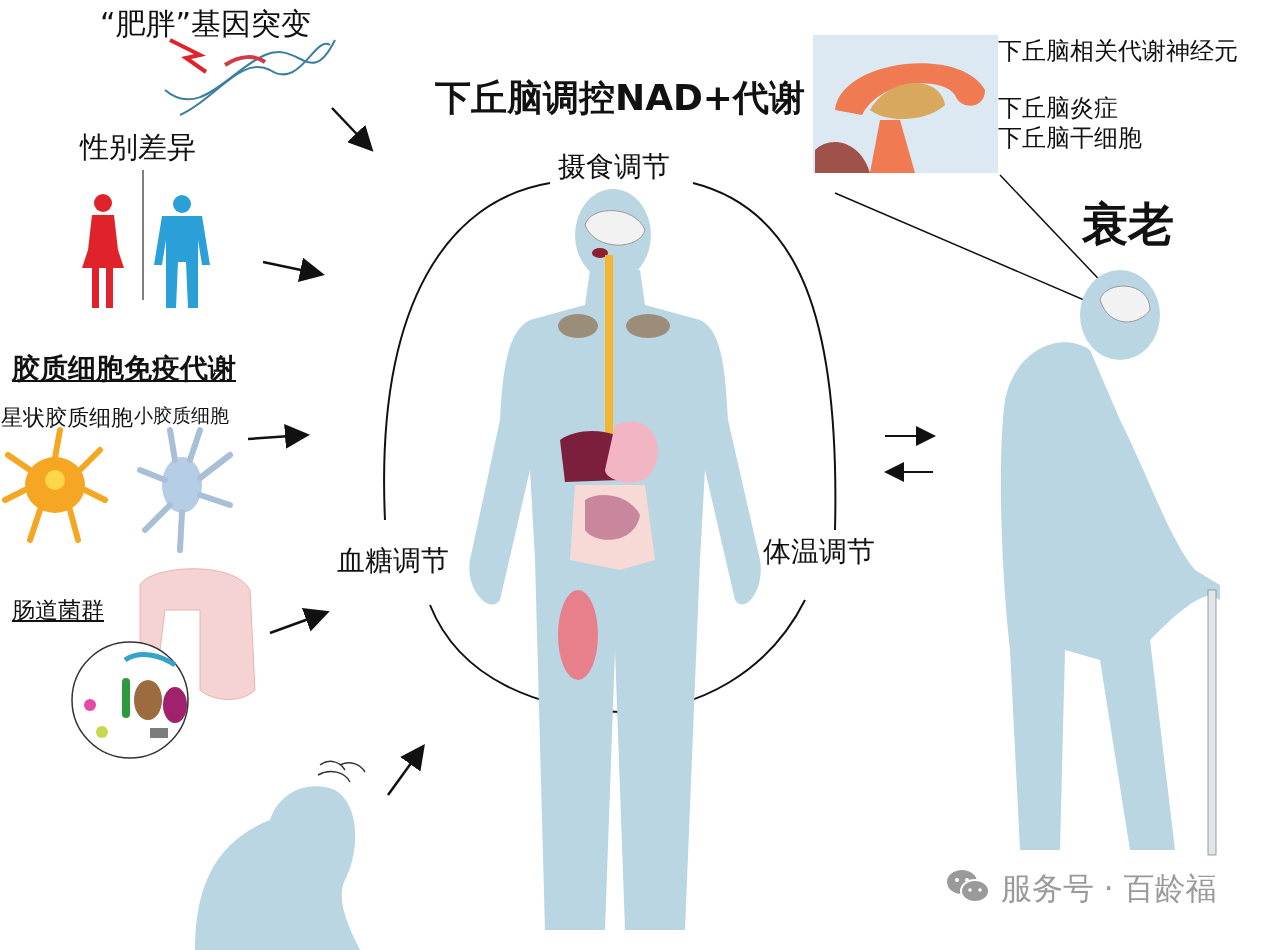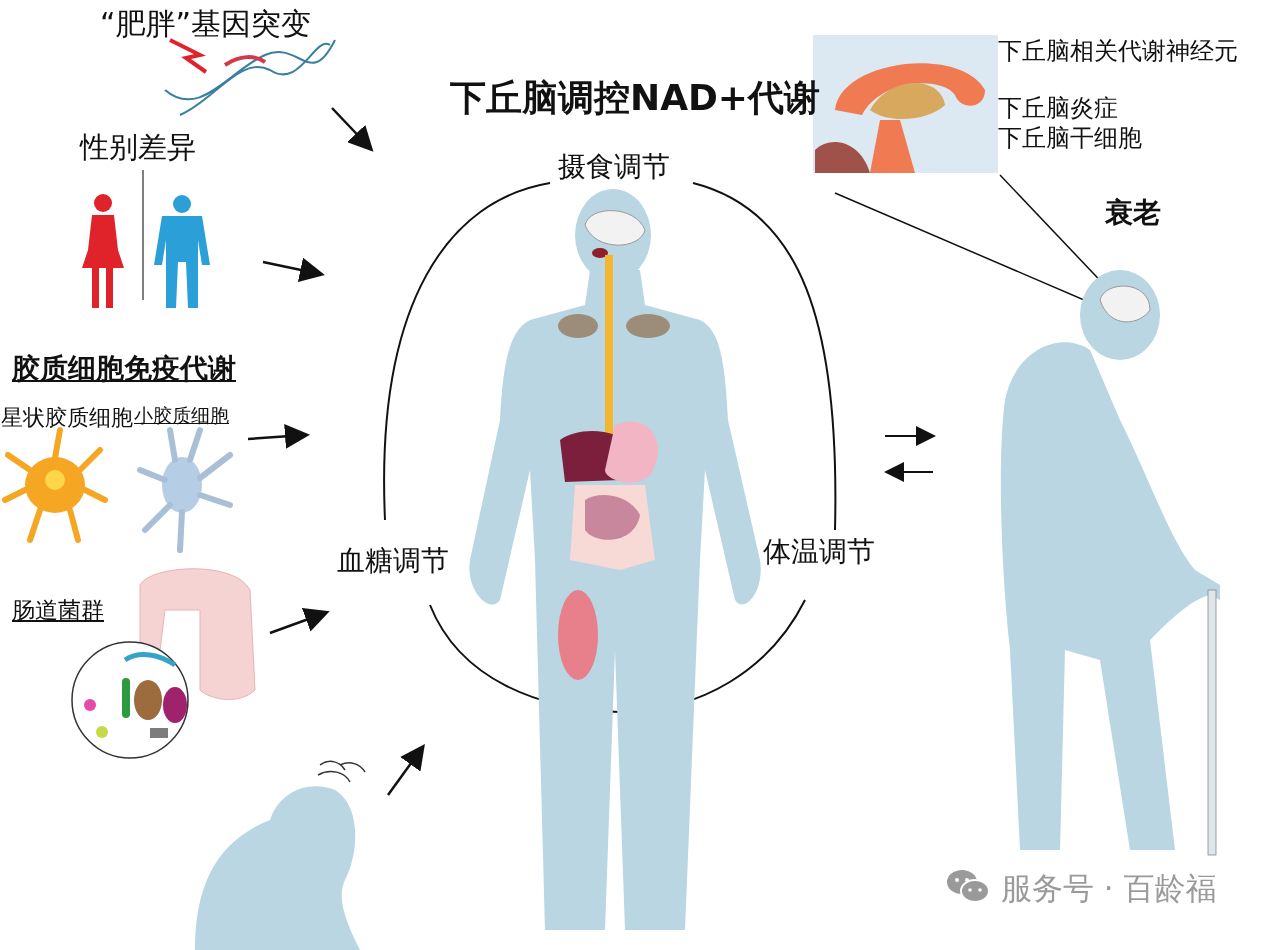--- a/index.html
+++ b/index.html
@@ -104,37 +104,37 @@
   <line x1="1000" y1="175" x2="1130" y2="312" stroke="#111" stroke-width="1.5"></line>
 
   <g>
     <ellipse cx="1120" cy="315" rx="40" ry="45" fill="#b9d6e2"></ellipse>
     <path d="M1100,300 C1105,280 1150,280 1150,310 C1140,325 1110,330 1100,300 z" fill="#f2f2f2" stroke="#999"></path>
     <path d="M1090,350 C1060,330 1015,350 1005,400 C998,450 1000,560 1010,650 L1020,850 L1060,850 L1065,650 L1100,660 L1130,850 L1175,850 L1150,640 C1170,620 1190,600 1210,595 L1220,600 L1220,585 L1195,570 C1170,540 1150,480 1120,420 z" fill="#b9d6e2"></path>
     <rect x="1208" y="590" width="8" height="265" fill="#dfe6ea" stroke="#888" stroke-width="0.8"></rect>
   </g>
 </svg>
 
-<div class="lbl bold" style="left:450px;top:74px;font-size:36px;">下丘脑调控NAD+代谢</div>
+<div class="lbl bold" style="left:435px;top:74px;font-size:36px;">下丘脑调控NAD+代谢</div>
 
 <div class="lbl" style="left:100px;top:4px;font-size:30px;">“肥胖”基因突变</div>
 <div class="lbl" style="left:80px;top:128px;font-size:29px;">性别差异</div>
 <div class="lbl bold" style="left:12px;top:350px;font-size:28px;text-decoration:underline;">胶质细胞免疫代谢</div>
 <div class="lbl" style="left:1px;top:403px;font-size:22px;">星状胶质细胞</div>
-<div class="lbl" style="left:134px;top:403px;font-size:19px;text-decoration:underline;">小胶质细胞</div>
+<div class="lbl" style="left:134px;top:403px;font-size:19px;">小胶质细胞</div>
 <div class="lbl" style="left:12px;top:595px;font-size:23px;text-decoration:underline;">肠道菌群</div>
 
 <div class="lbl" style="left:558px;top:148px;font-size:28px;">摄食调节</div>
 <div class="lbl" style="left:337px;top:542px;font-size:28px;">血糖调节</div>
 <div class="lbl" style="left:763px;top:533px;font-size:28px;font-family:Liberation Serif, serif;">体温调节</div>
 
 <div class="lbl" style="left:998px;top:35px;font-size:24px;">下丘脑相关代谢神经元</div>
 <div class="lbl" style="left:998px;top:92px;font-size:24px;">下丘脑炎症</div>
 <div class="lbl" style="left:998px;top:122px;font-size:24px;">下丘脑干细胞</div>
-<div class="lbl bold" style="left:1105px;top:194px;font-size:28px;">衰老</div>
+<div class="lbl bold" style="left:1082px;top:194px;font-size:46px;">衰老</div>
 
 <div class="wm">
   <svg width="46" height="36" viewBox="0 0 46 36" style="position:static">
     <ellipse cx="17" cy="14" rx="15" ry="12" fill="#9a9a9a"></ellipse>
     <ellipse cx="30" cy="23" rx="14" ry="11" fill="#9a9a9a" stroke="#fff" stroke-width="2"></ellipse>
     <circle cx="12" cy="12" r="2" fill="#fff"></circle>
       <circle cx="22" cy="12" r="2" fill="#fff"></circle>
     <circle cx="25" cy="22" r="1.8" fill="#fff"></circle>
       <circle cx="35" cy="22" r="1.8" fill="#fff"></circle>
   </svg>

